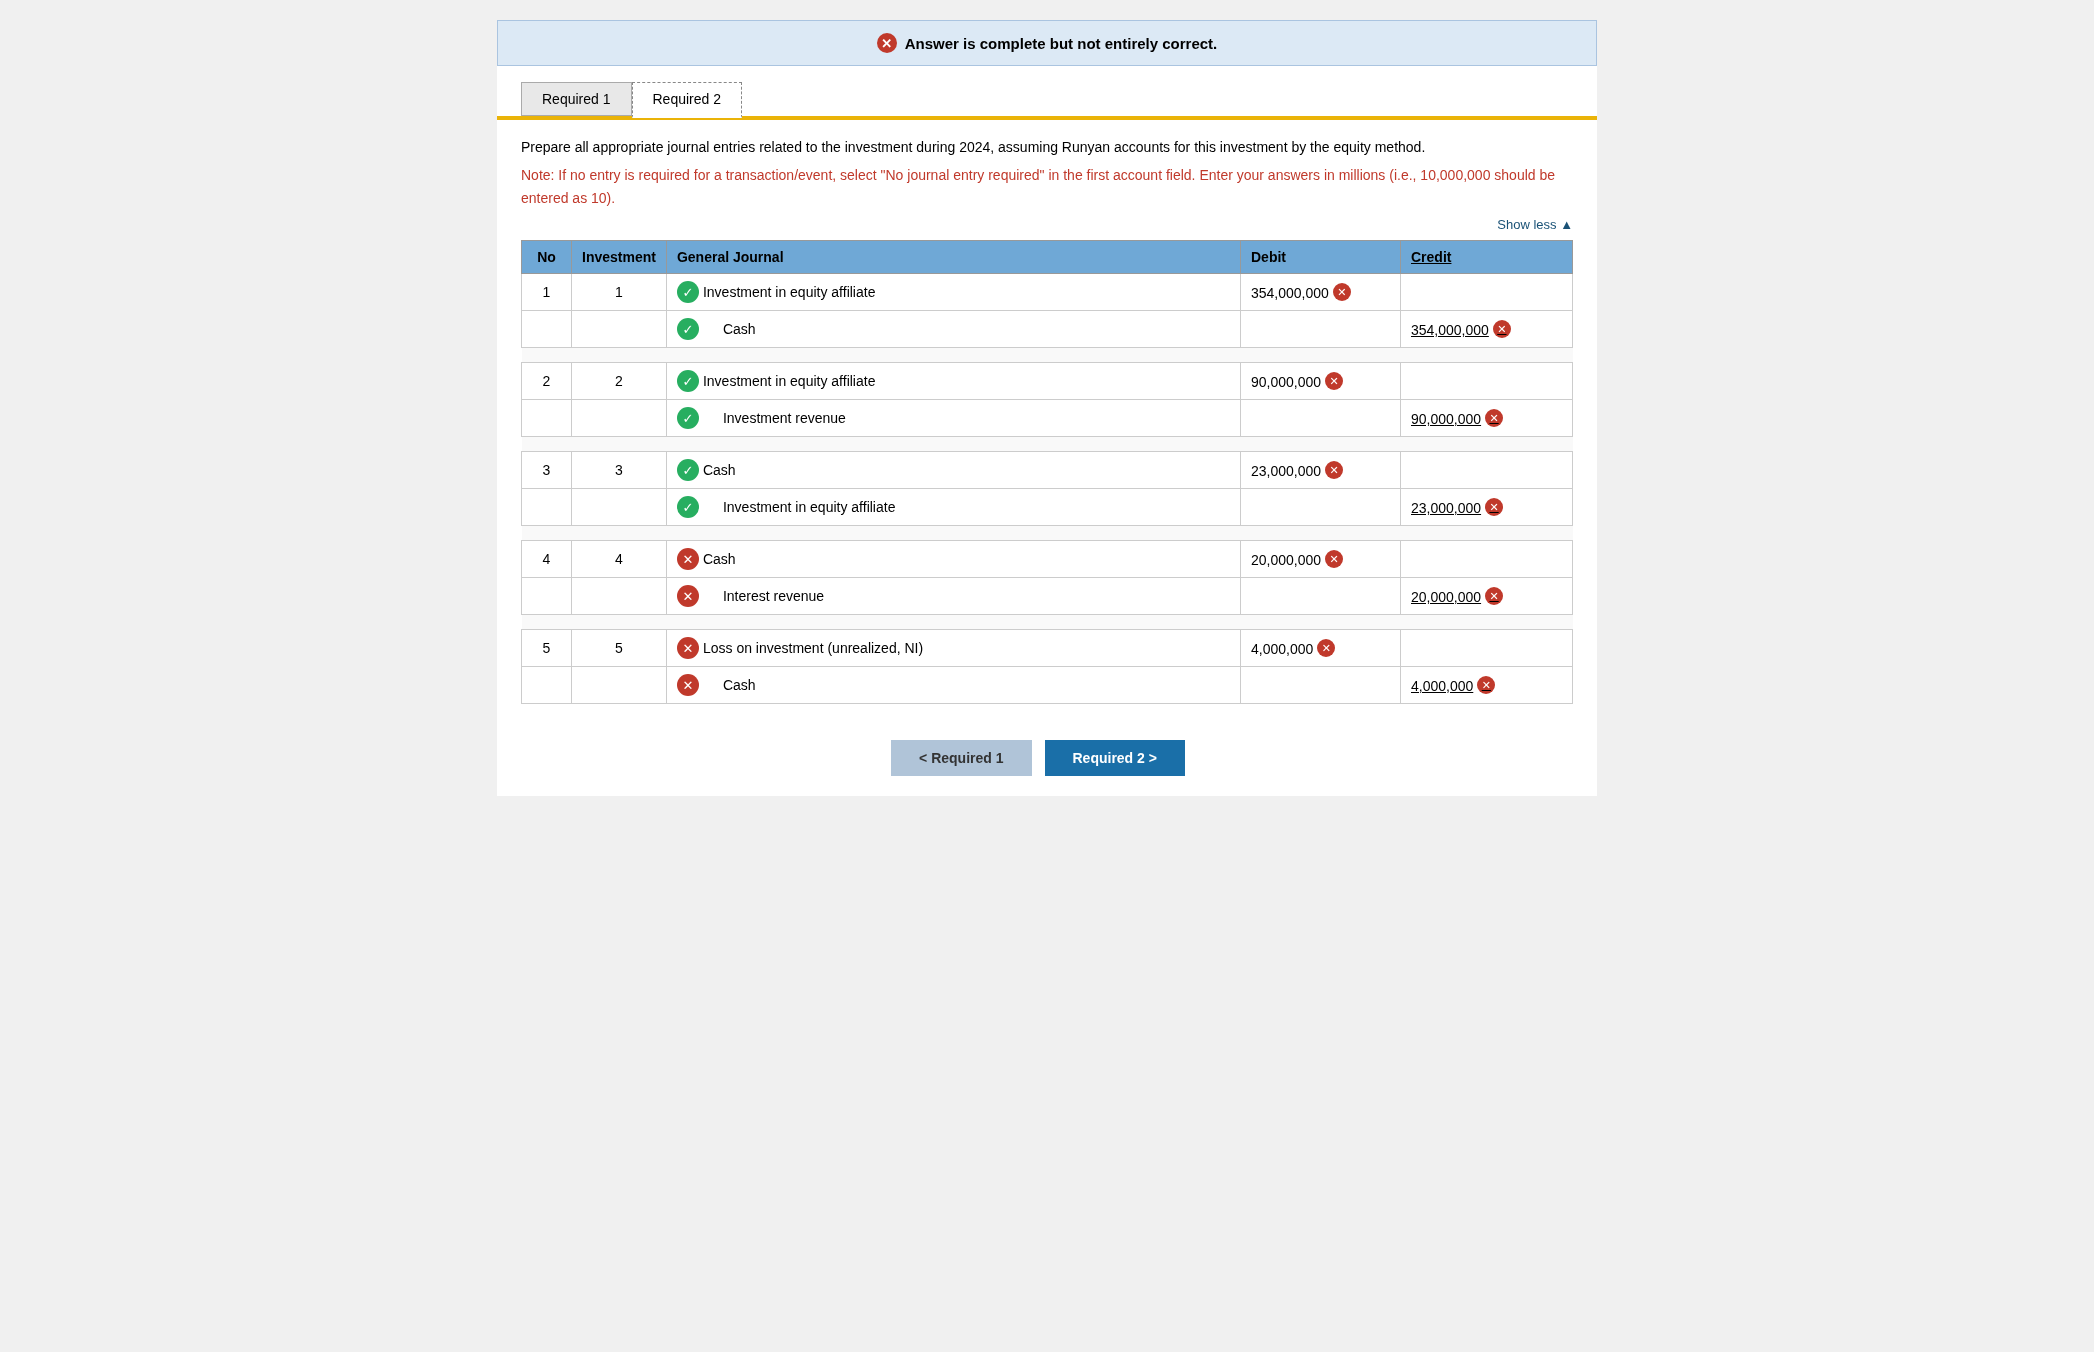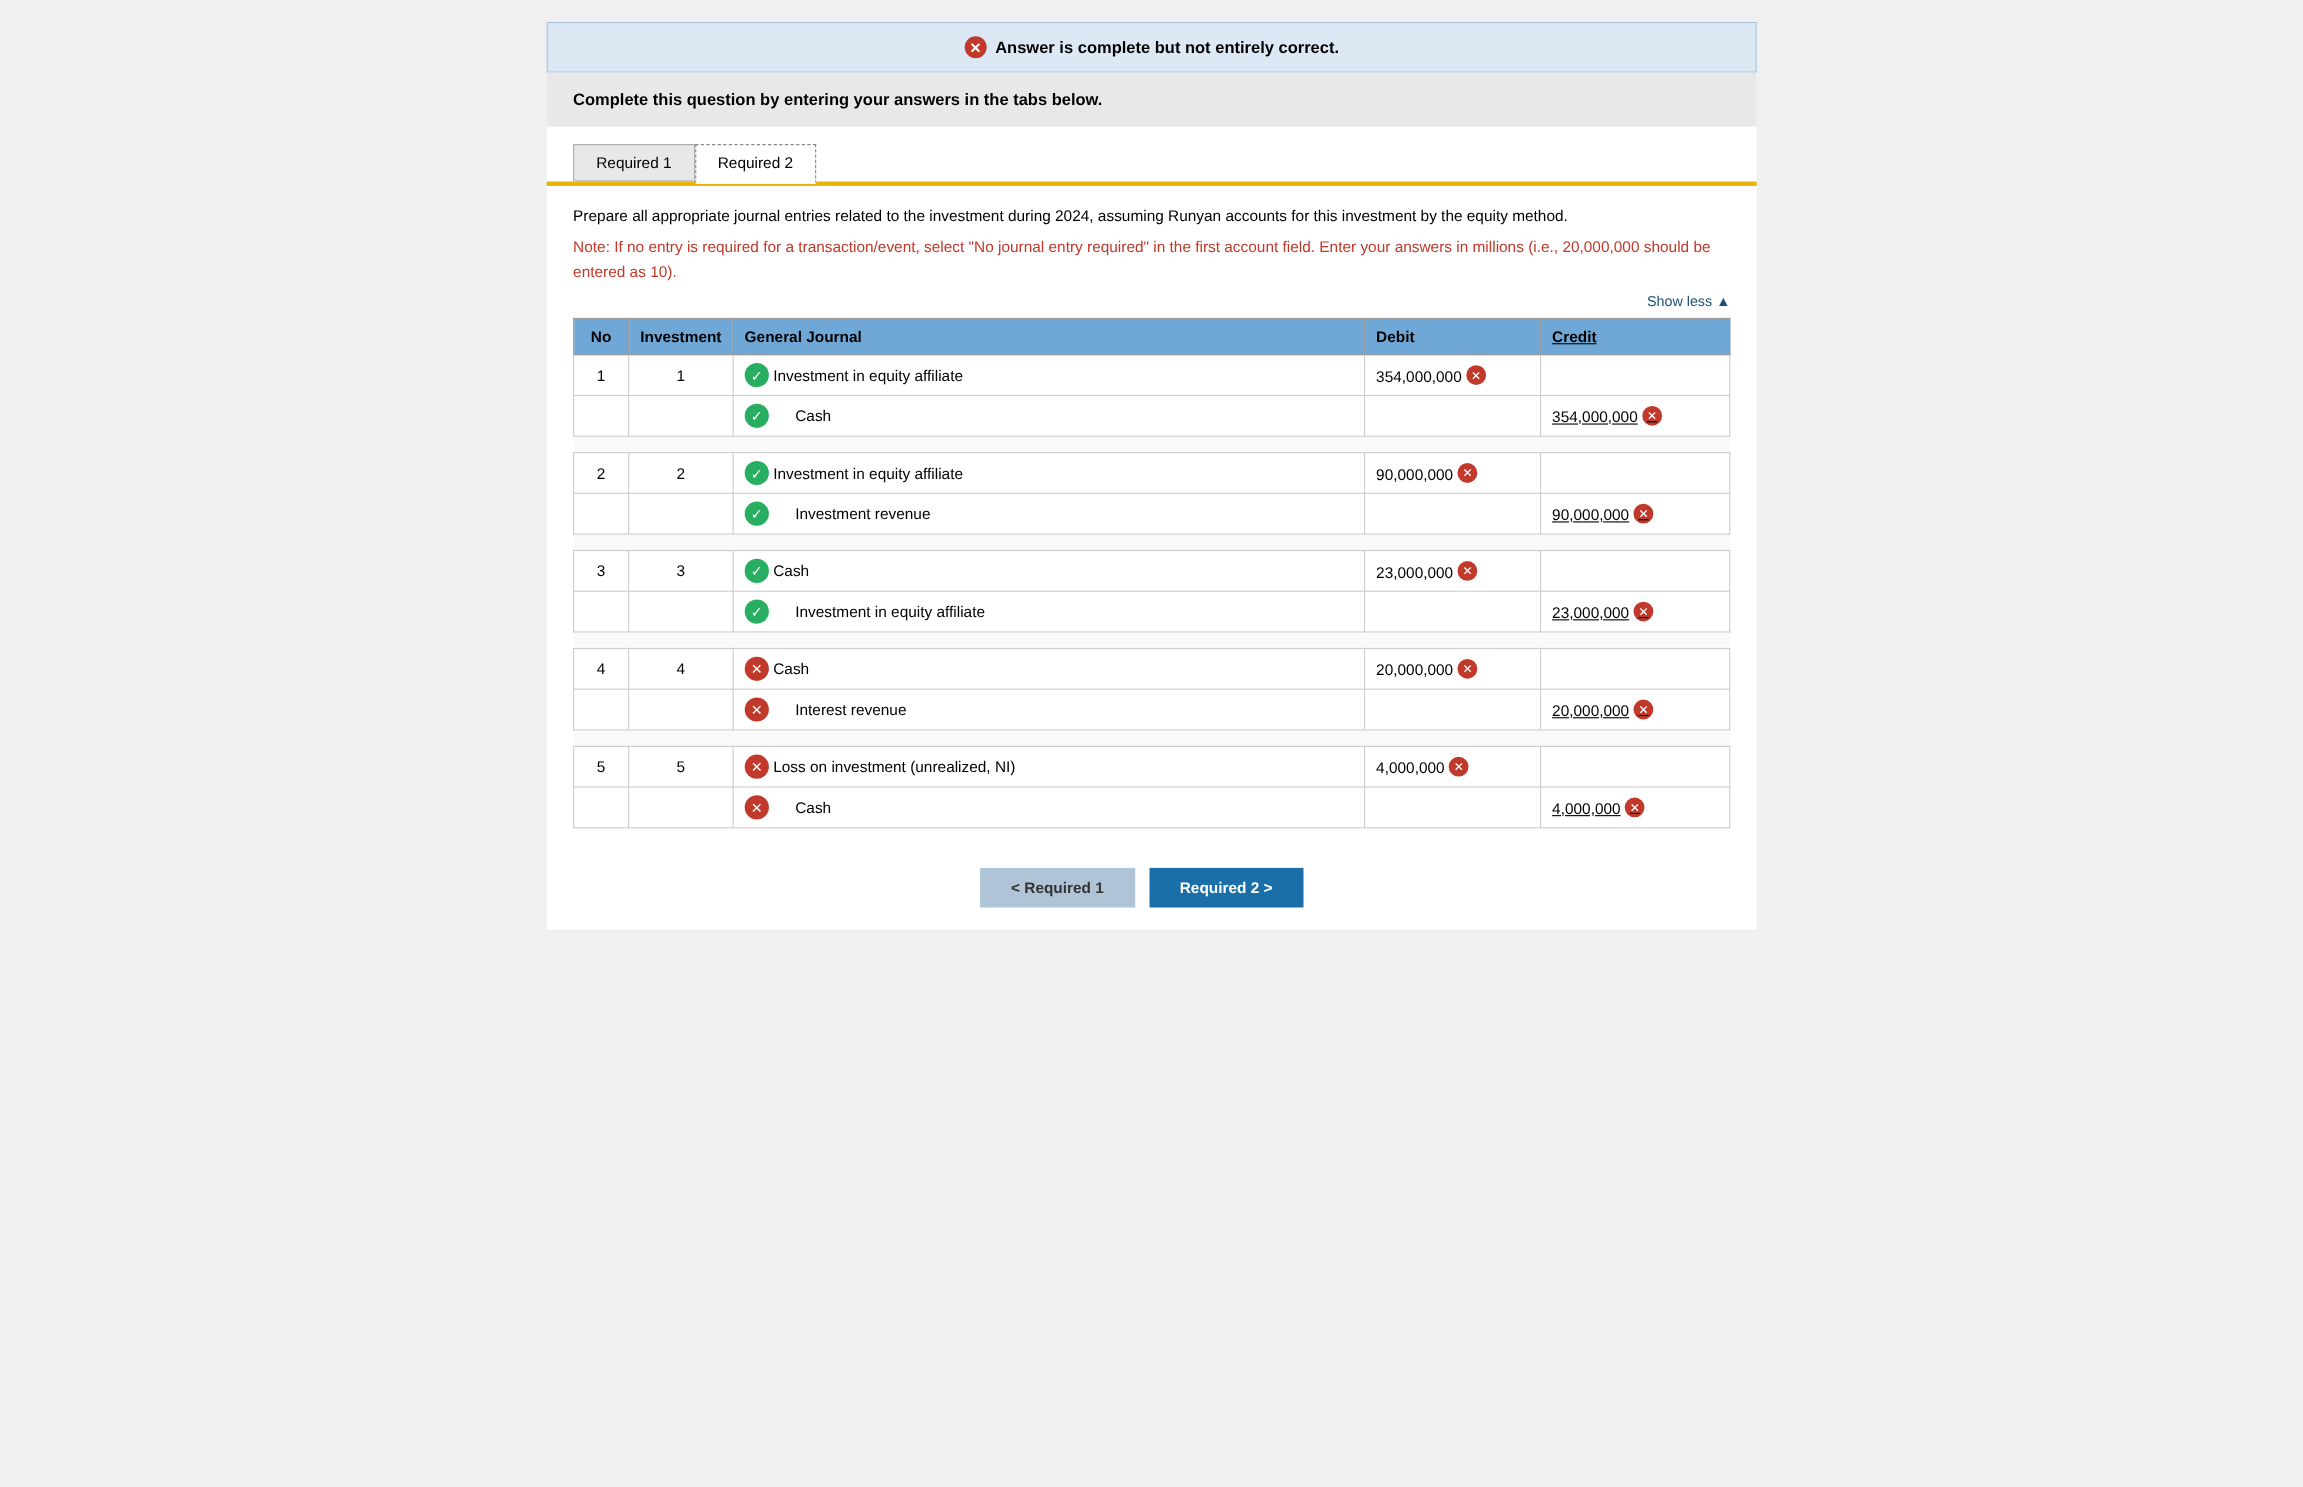--- a/index.html
+++ b/index.html
@@ -194,36 +194,33 @@
 </head>
 <body>
 
 <div class="container">
 
   <div class="alert-bar">
     <span class="alert-icon">✕</span>
     <span>Answer is complete but not entirely correct.</span>
   </div>
 
-  <div class="instruction-bar">
-    <span>Complete this question by entering your answers in the tabs below.</span>
-  </div>
 
   <div class="tabs-area">
     <div class="tab inactive">
       <span>Required 1</span>
     </div>
     <div class="tab active">
       <span>Required 2</span>
     </div>
   </div>
 
   <div class="description-area">
     <p>Prepare all appropriate journal entries related to the investment during 2024, assuming Runyan accounts for this investment by the equity method.</p>
-    <p class="note">Note: If no entry is required for a transaction/event, select "No journal entry required" in the first account field. Enter your answers in millions (i.e., 20,000,000 should be entered as 10).</p>
+    <p class="note">Note: If no entry is required for a transaction/event, select "No journal entry required" in the first account field. Enter your answers in millions (i.e., 10,000,000 should be entered as 10).</p>
   </div>
 
   <div class="show-less">
     <span>Show less</span>
   </div>
 
   <table>
     <thead>
       <tr>
         <th class="no-col center">No</th>

